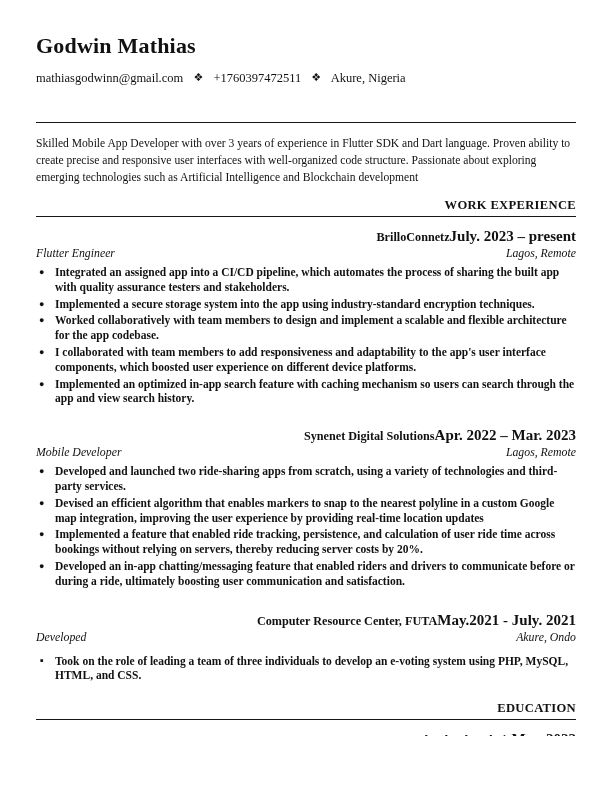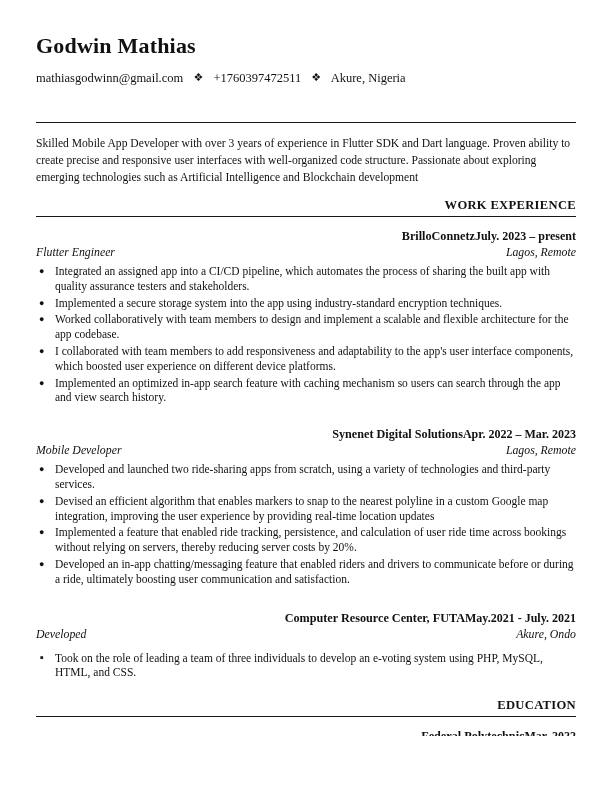--- a/index.html
+++ b/index.html
@@ -67,21 +67,21 @@
     justify-content: flex-end;
     align-items: baseline;
   }
   .org {
     font-weight: bold;
     font-size: 12.2px;
     line-height: 15px;
   }
   .dates {
     font-weight: bold;
-    font-size: 12px;
+    font-size: 15px;
     line-height: 15px;
     text-align: right;
   }
   .subrow {
     display: flex;
     justify-content: space-between;
     font-style: italic;
     font-size: 11.8px;
     line-height: 14px;
     margin-top: 1px;
@@ -93,20 +93,21 @@
     margin: 5px 0 0 0;
     padding: 0;
     font-size: 11.5px;
     line-height: 14.8px;
   }
   ul.bullets.spaced { margin-top: 10px; }
   ul.bullets li {
     position: relative;
     padding-left: 19px;
     margin-bottom: 2px;
+    font-weight: bold;
   }
   ul.bullets.disc li::before {
     content: "\25CF";
     position: absolute;
     left: 3px;
     top: 0;
     font-size: 9px;
   }
   ul.bullets.square li::before {
     content: "\25AA";

